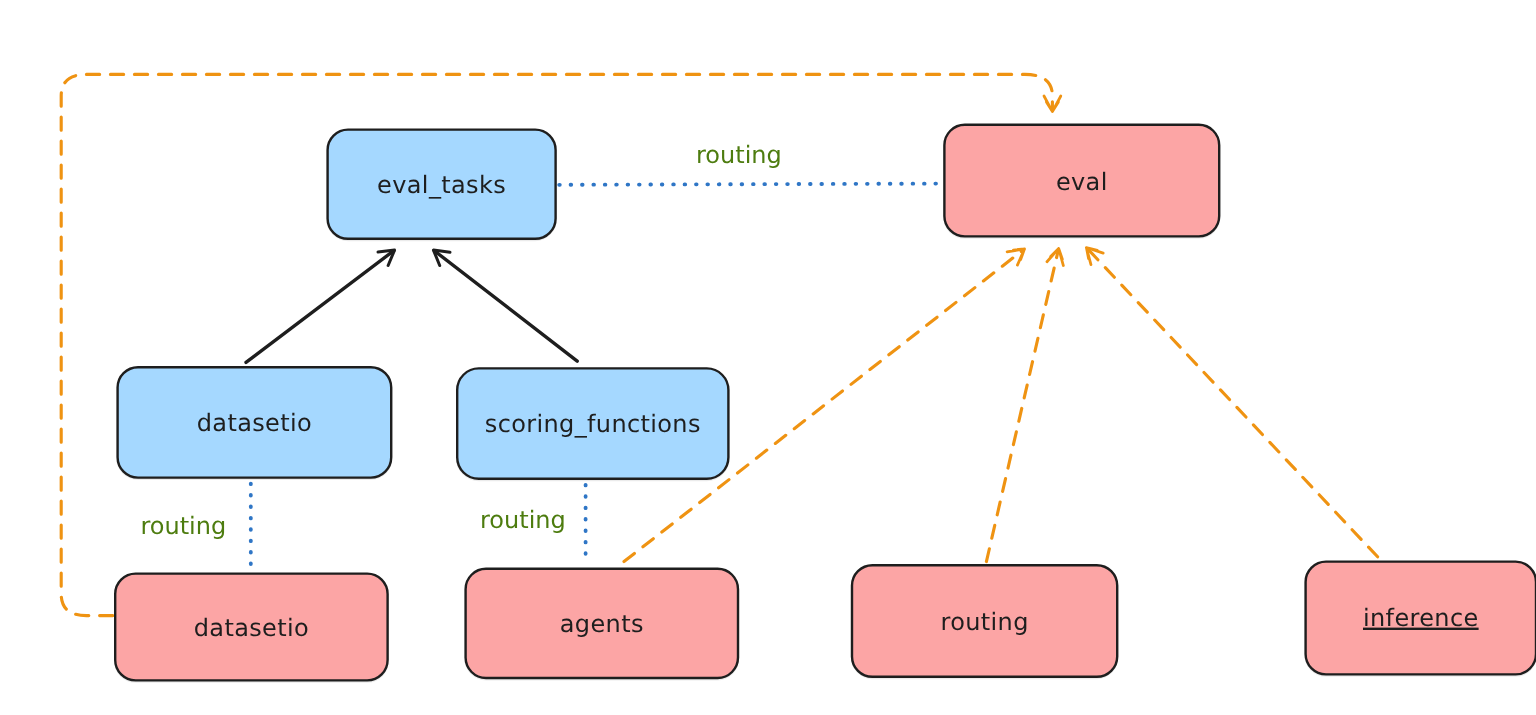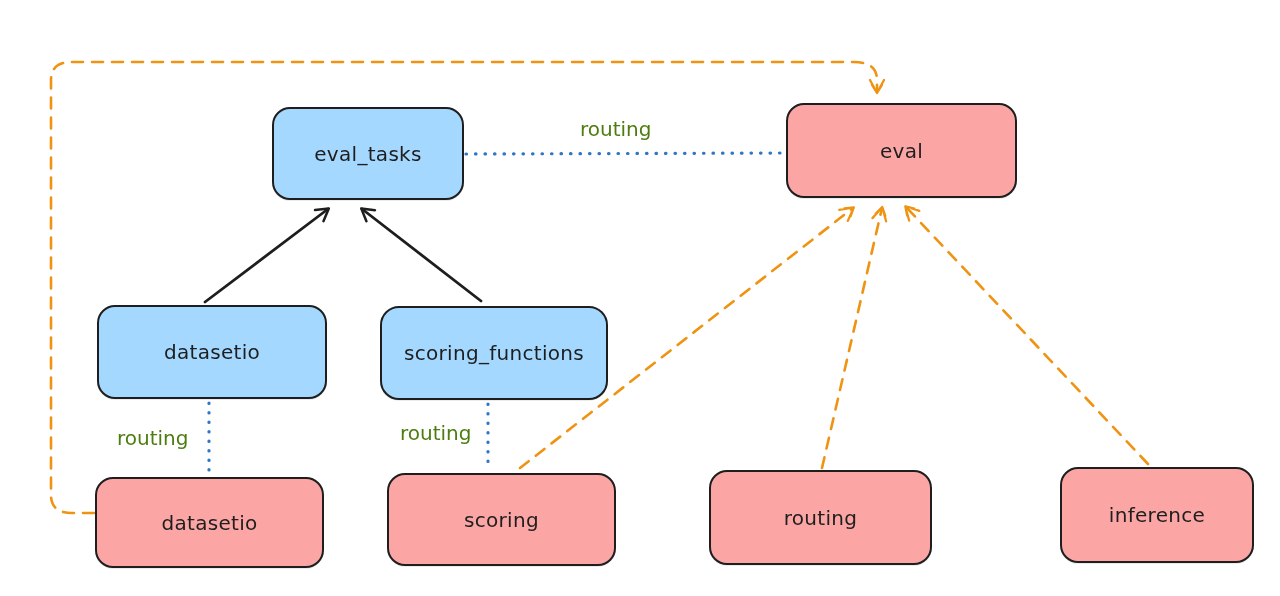--- a/index.html
+++ b/index.html
@@ -37,21 +37,21 @@
   .node-blue  { background: #a5d8ff; }
   .node-green { background: #fca5a5; }
 
   #node-eval_tasks        { left: 232px;  top: 107px; width: 192px; height: 93px; margin-left: 40px; }
   #node-eval              { left: 786px;  top: 103px; width: 231px; height: 95px; }
   #node-datasets          { left: 97px;   top: 305px; width: 230px; height: 94px; }
   #node-scoring_functions { left: 380px;  top: 306px; width: 228px; height: 94px; border-radius: 19px; }
   #node-datasetio         { left: 95px;   top: 477px; width: 229px; height: 91px; }
   #node-scoring           { left: 387px;  top: 473px; width: 229px; height: 93px; }
   #node-agents            { left: 709px;  top: 470px; width: 223px; height: 95px; }
-  #node-inference         { left: 1060px; top: 467px; width: 194px; height: 96px; }
+  #node-inference         { left: 1087px; top: 467px; width: 194px; height: 96px; text-decoration: underline; }
 
   .edge-label {
     position: absolute;
     font-size: 20px;
     color: #4d7c0f;
     white-space: nowrap;
   }
   #label-routing-top  { left: 580px; top: 117px; }
   #label-routing-left { left: 117px; top: 426px; }
   #label-routing-mid  { left: 400px; top: 421px; }
@@ -93,21 +93,21 @@
   <div class="node node-blue" id="node-datasets">
     <span>datasetio</span>
   </div>
   <div class="node node-blue" id="node-scoring_functions">
     <span>scoring_functions</span>
   </div>
   <div class="node node-green" id="node-datasetio">
     <span>datasetio</span>
   </div>
   <div class="node node-green" id="node-scoring">
-    <span>scoring</span>
+    <span>agents</span>
   </div>
   <div class="node node-green" id="node-agents">
     <span>routing</span>
   </div>
   <div class="node node-green" id="node-inference">
     <span>inference</span>
   </div>
 
   <div class="edge-label" id="label-routing-top">routing</div>
   <div class="edge-label" id="label-routing-left">routing</div>

